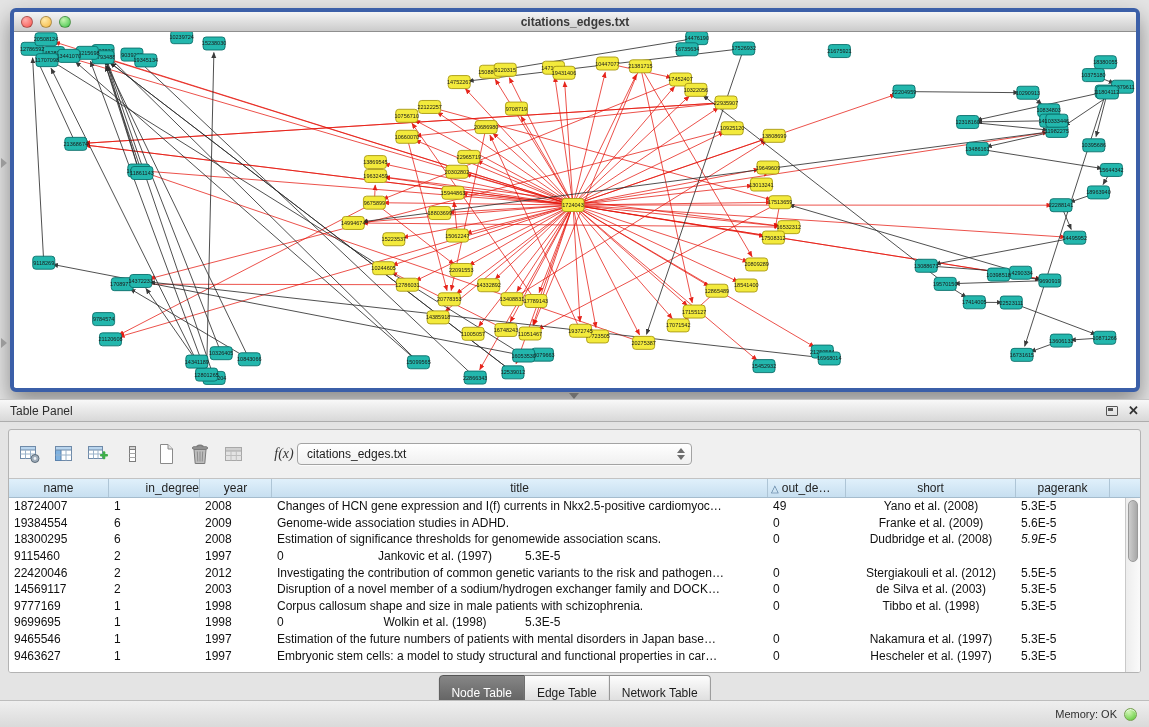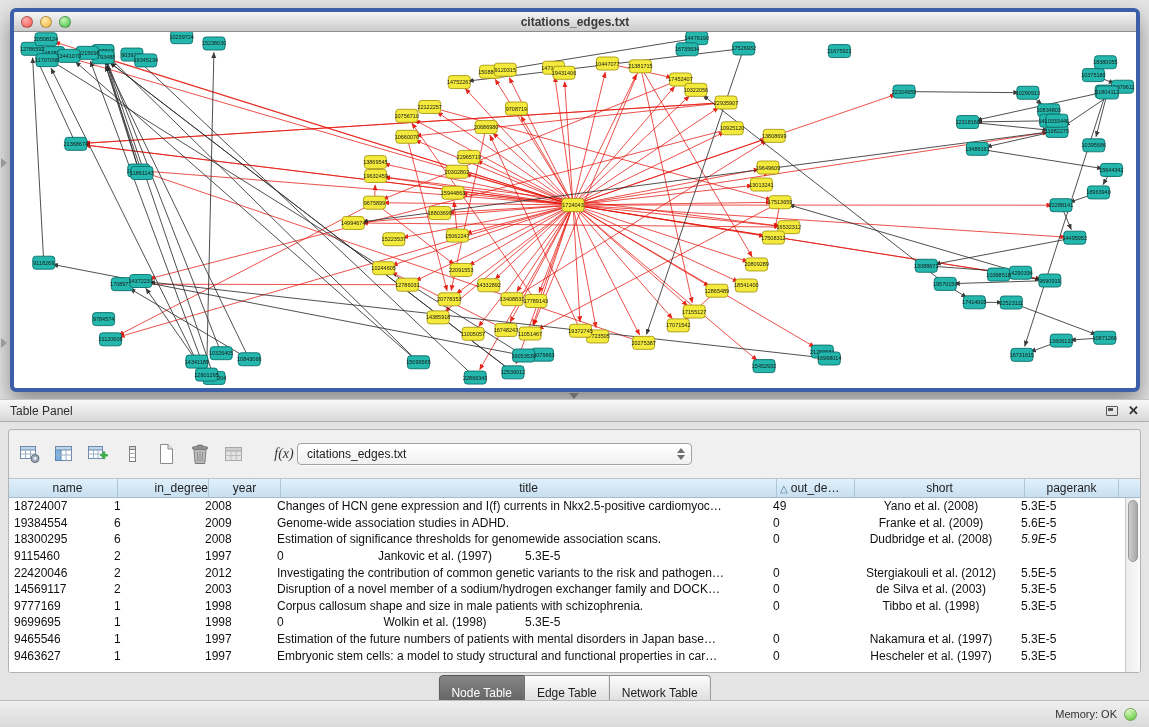--- a/index.html
+++ b/index.html
@@ -846,21 +846,21 @@
         <span class="dd-text">citations_edges.txt</span>
         <span class="dd-arrows">
             <i class="up"></i>
             <i class="down"></i>
           </span>
       </div>
     </div>
 
     <div class="table-wrap">
       <div class="thead" id="table-header">
-          <div class="th" style="width: 100px; margin-left: 9px;">
+          <div class="th" style="width: 100px;">
             <span>name</span>
           </div>
           <div class="th" style="width: 91px; justify-content: flex-end;">
             <span>in_degree</span>
           </div>
           <div class="th" style="width: 72px;">
             <span>year</span>
           </div>
           <div class="th" style="width: 496px;">
             <span>title</span>

